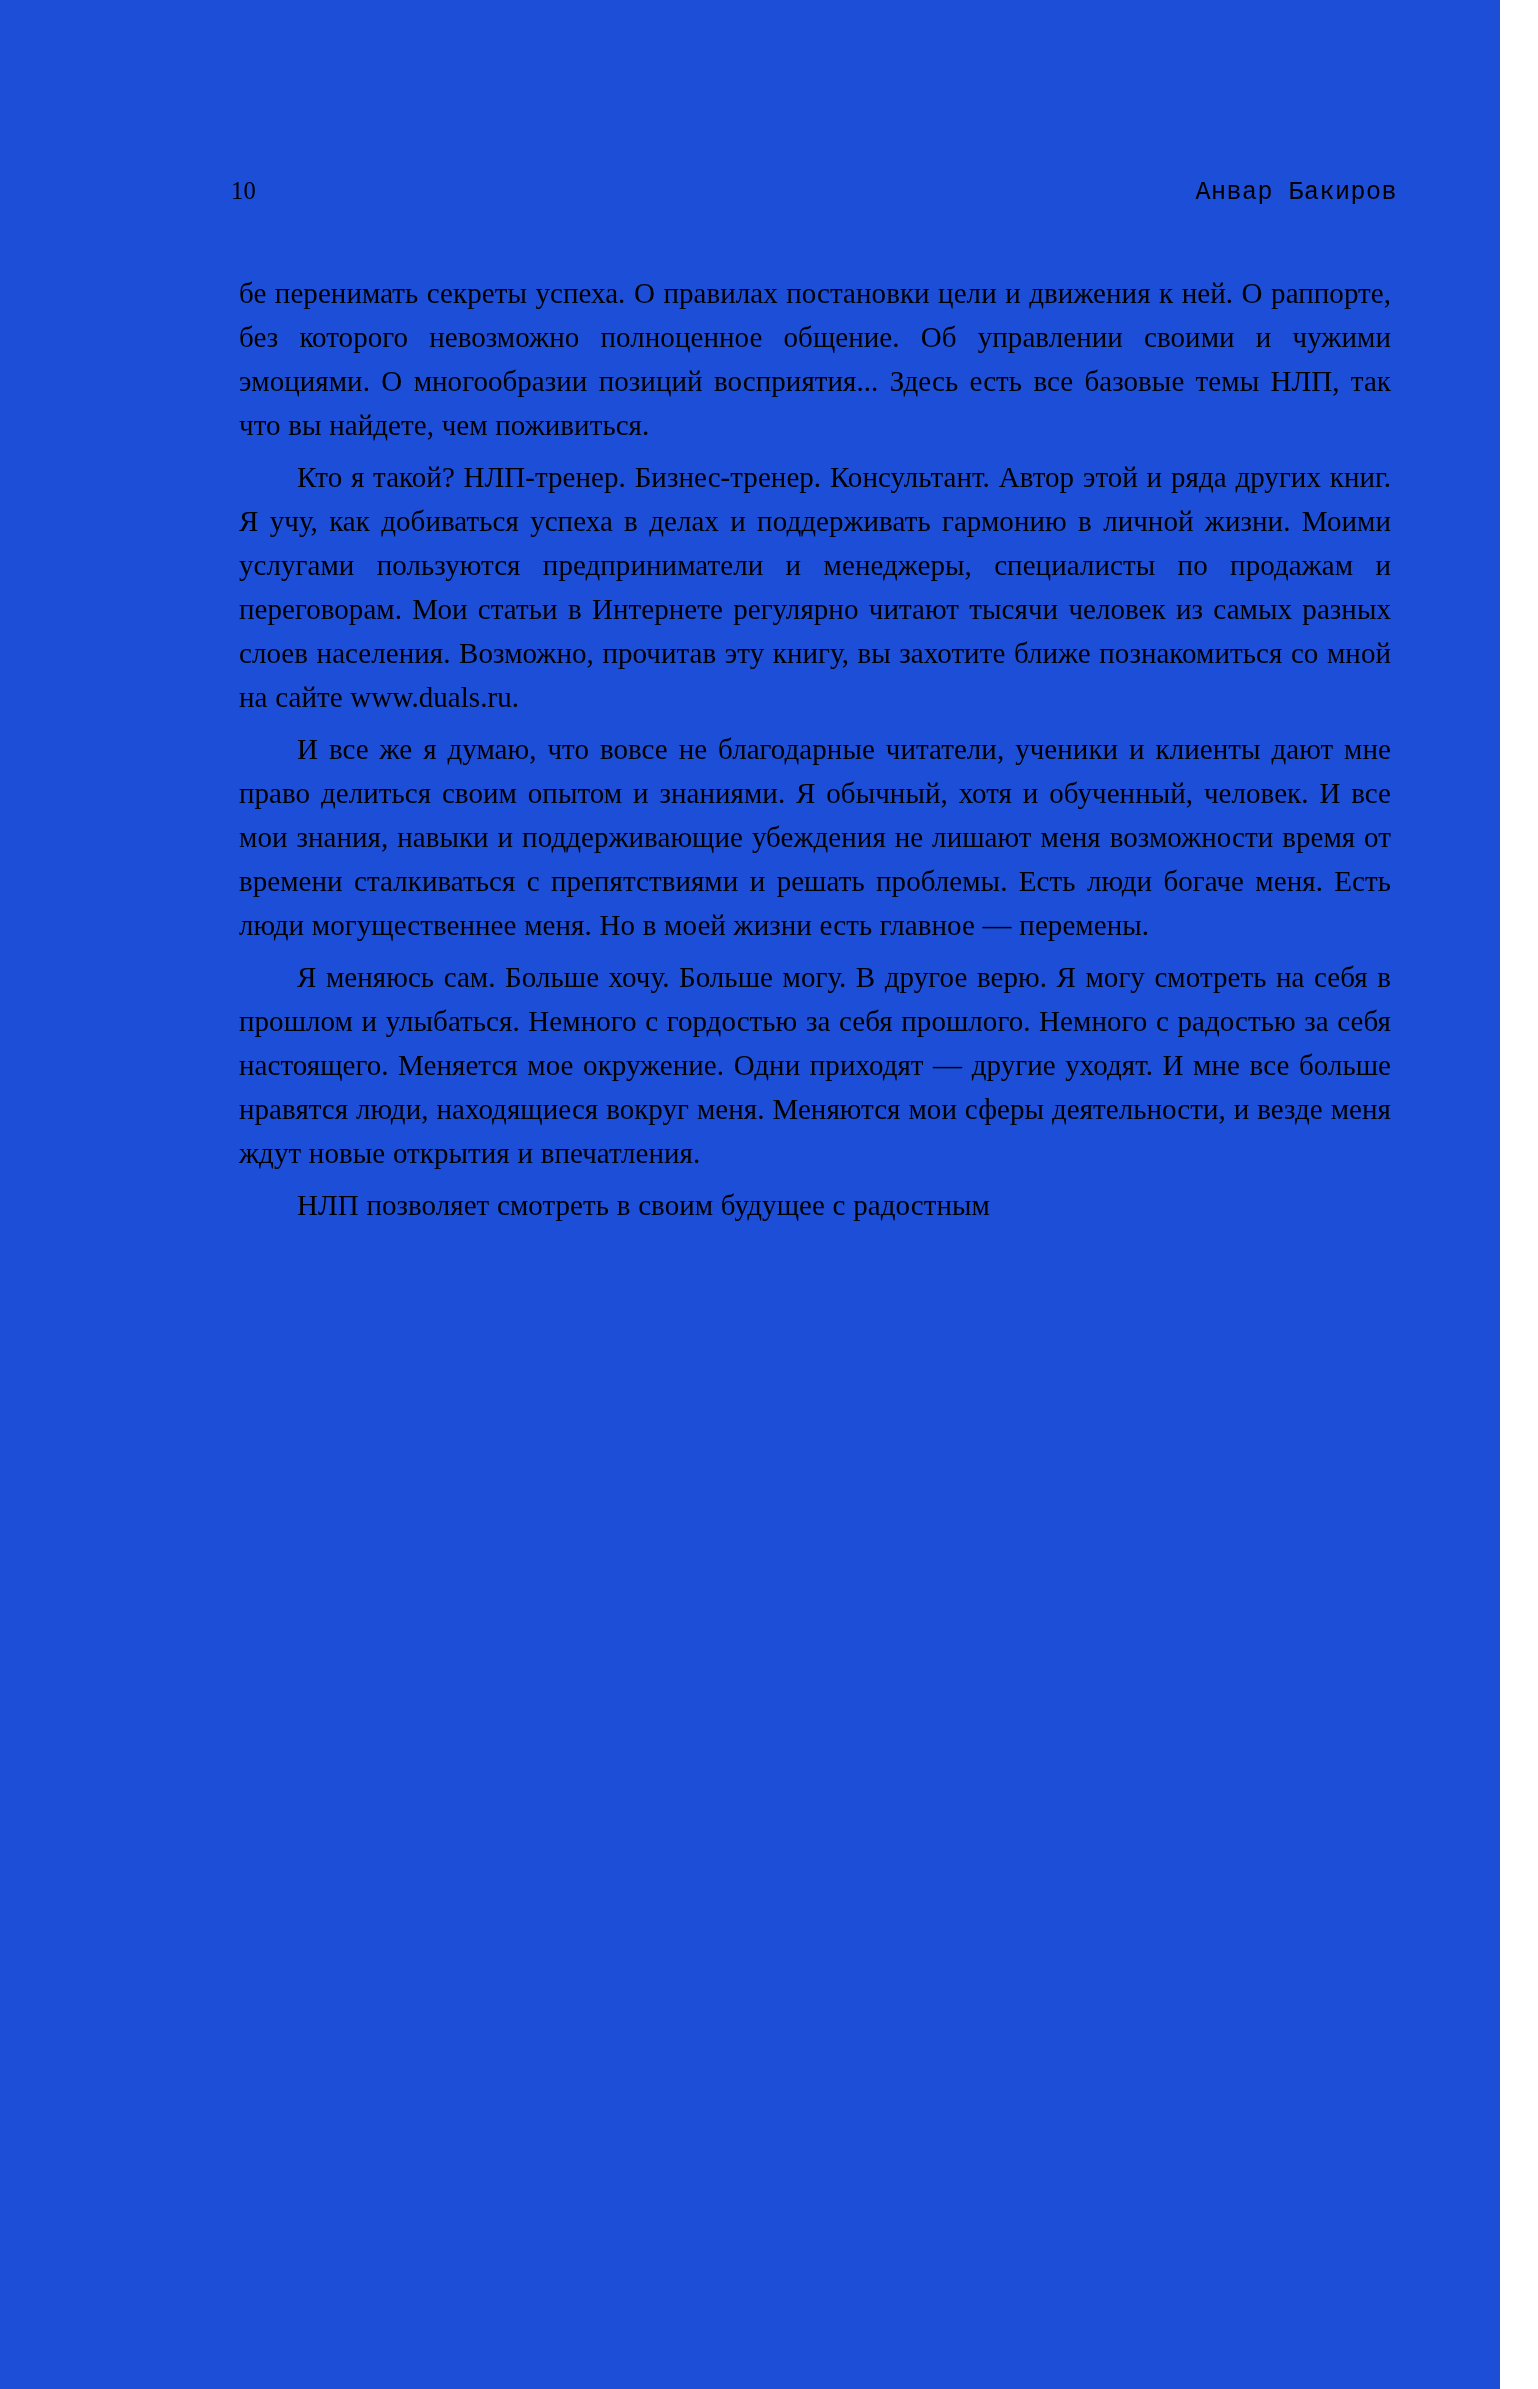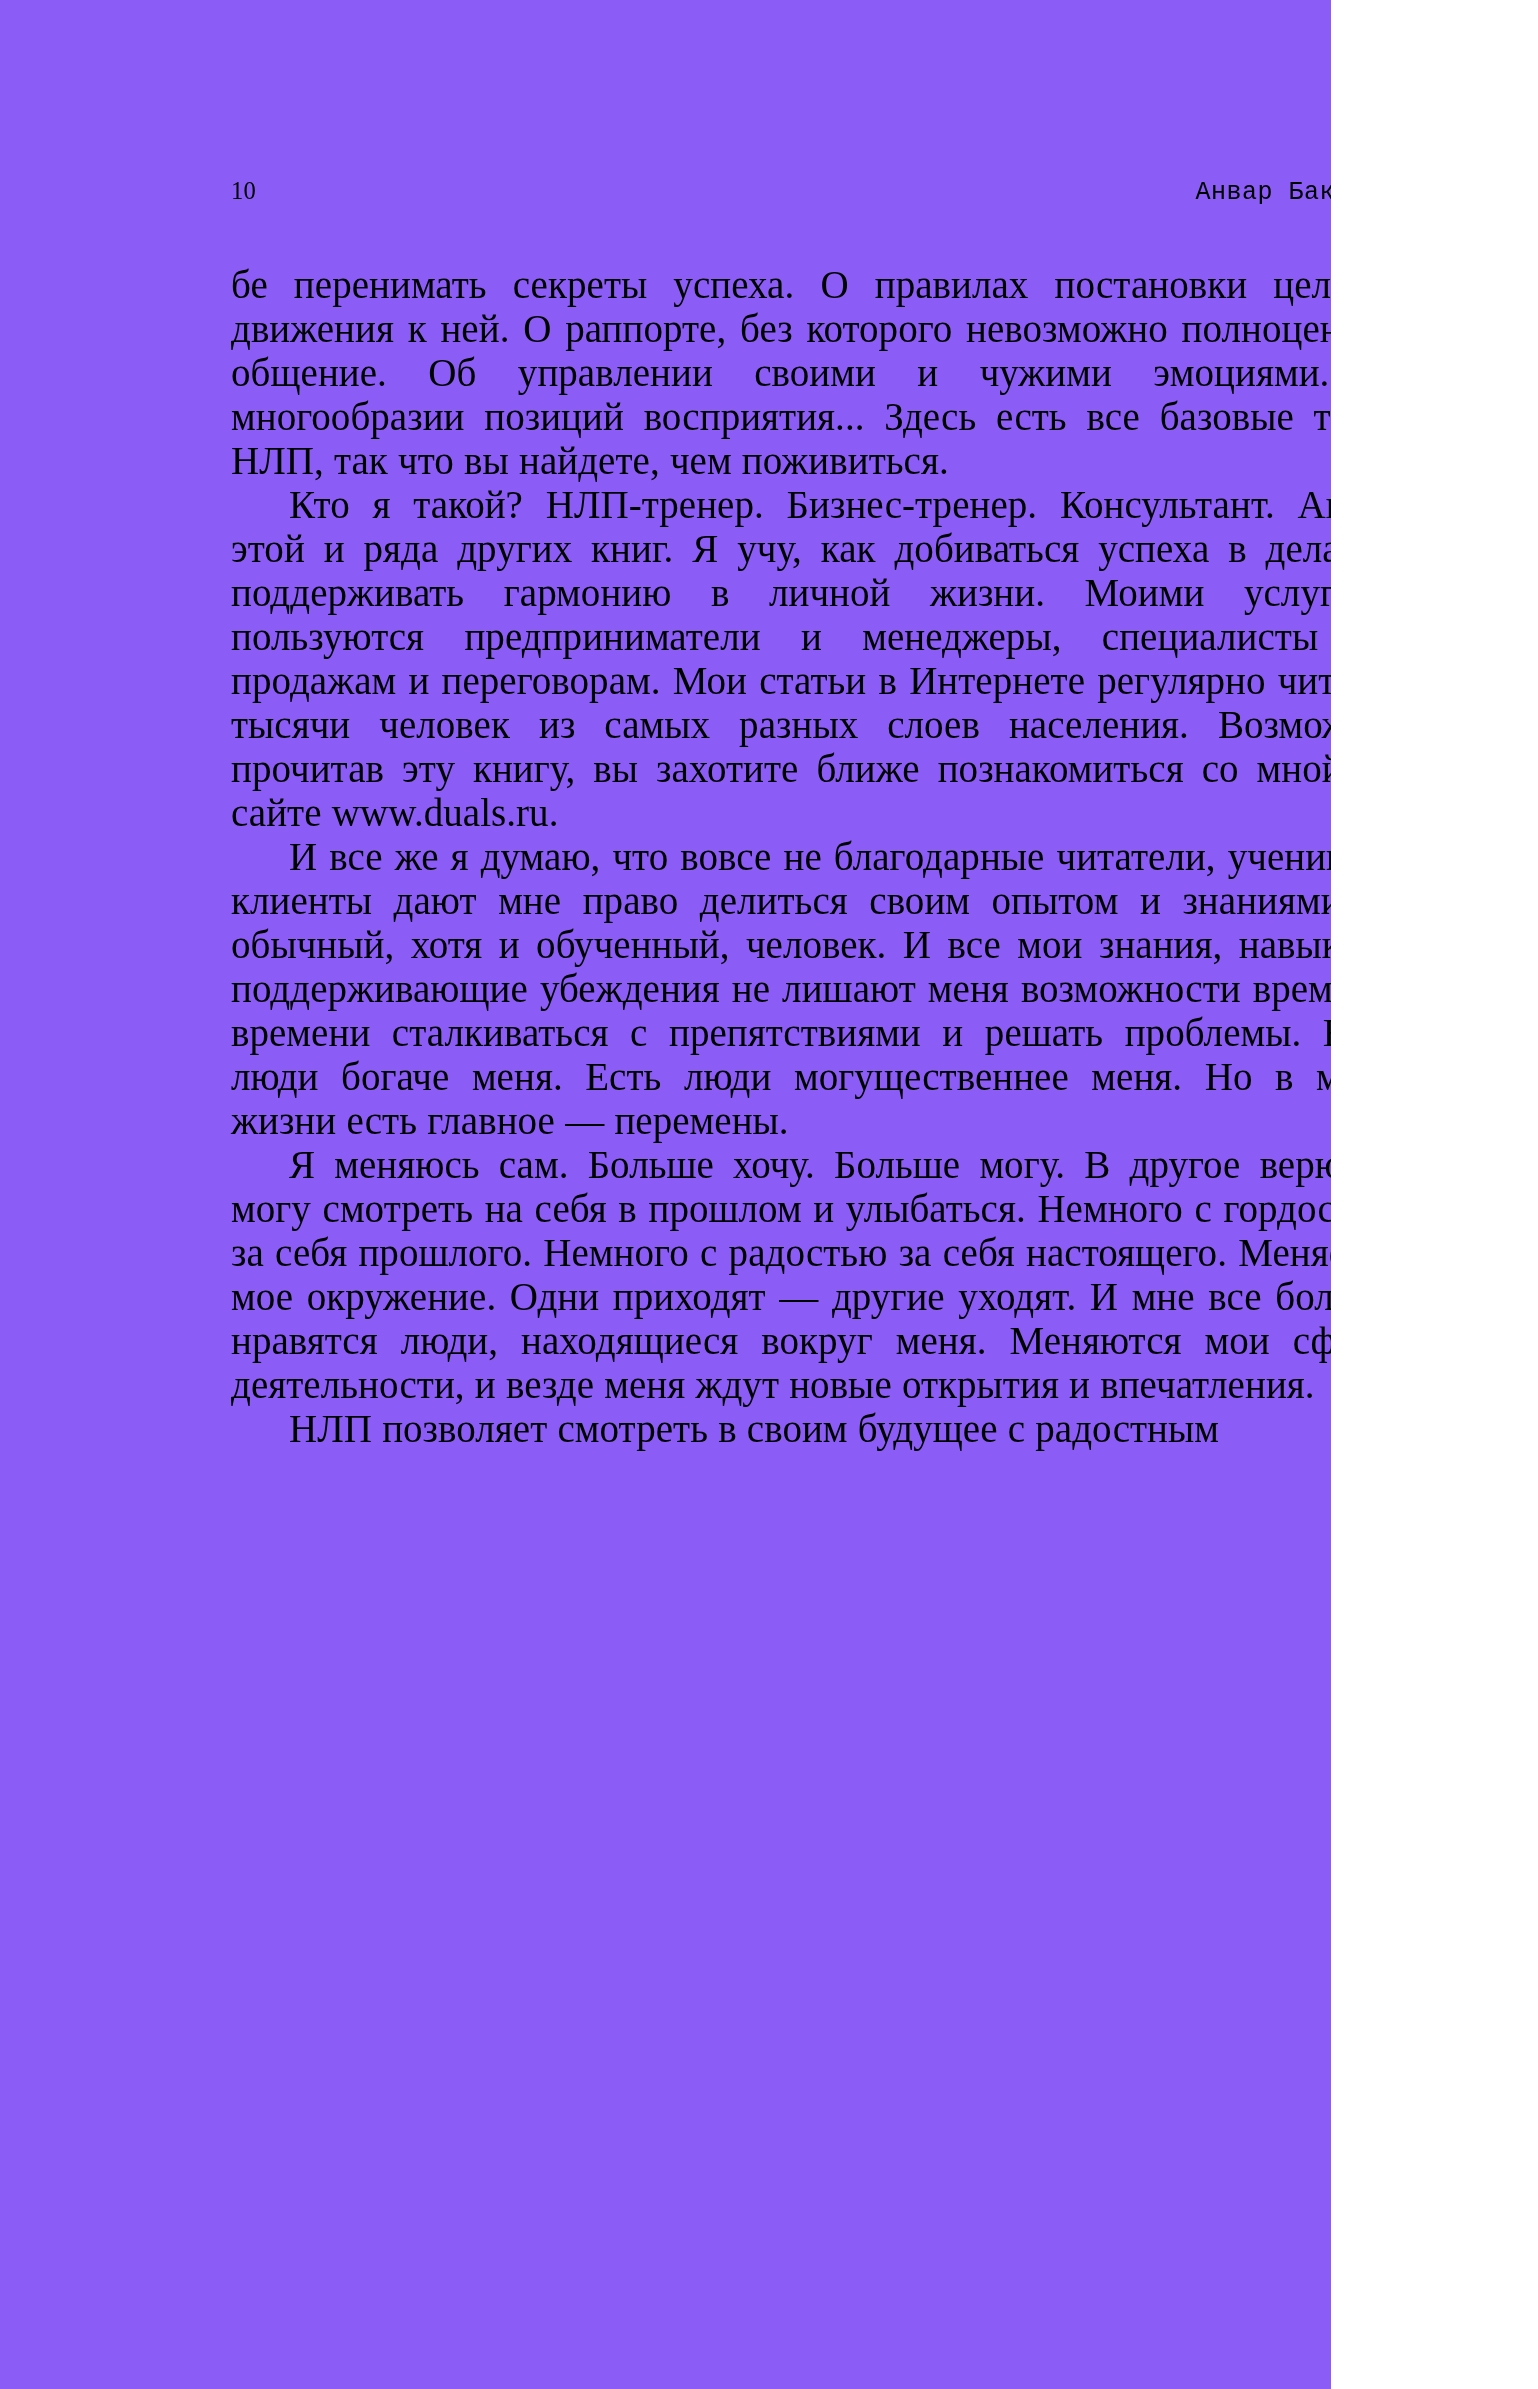--- a/index.html
+++ b/index.html
@@ -6,23 +6,23 @@
     margin: 0;
     padding: 0;
     background: #ffffff;
   }
   body {
     font-family: "Liberation Serif", "DejaVu Serif", serif;
     color: #000000;
   }
   .page {
     position: relative;
-    width: 1331px;
+    width: 1500px;
     height: 2389px;
-    background: #8b5cf6;
+    background: #1d4ed8;
     box-sizing: border-box;
     overflow: hidden;
   }
   .page-header {
     position: absolute;
     left: 231px;
     top: 179px;
     width: 1166px;
     display: flex;
     align-items: baseline;
@@ -40,22 +40,22 @@
     font-family: Liberation Mono, monospace;
     letter-spacing: 0.5px;
   }
   .body-text {
     position: absolute;
     left: 231px;
     top: 263px;
     width: 1168px;
   }
   .para {
-    margin: 0;
-    font-size: 39px;
+    margin: 8px;
+    font-size: 29px;
     line-height: 44px;
     text-align: justify;
     text-justify: inter-word;
     hyphens: manual;
     -webkit-hyphens: manual;
     letter-spacing: 0.05px;
     word-spacing: 0.4px;
   }
   .para.indent {
     text-indent: 58px;

